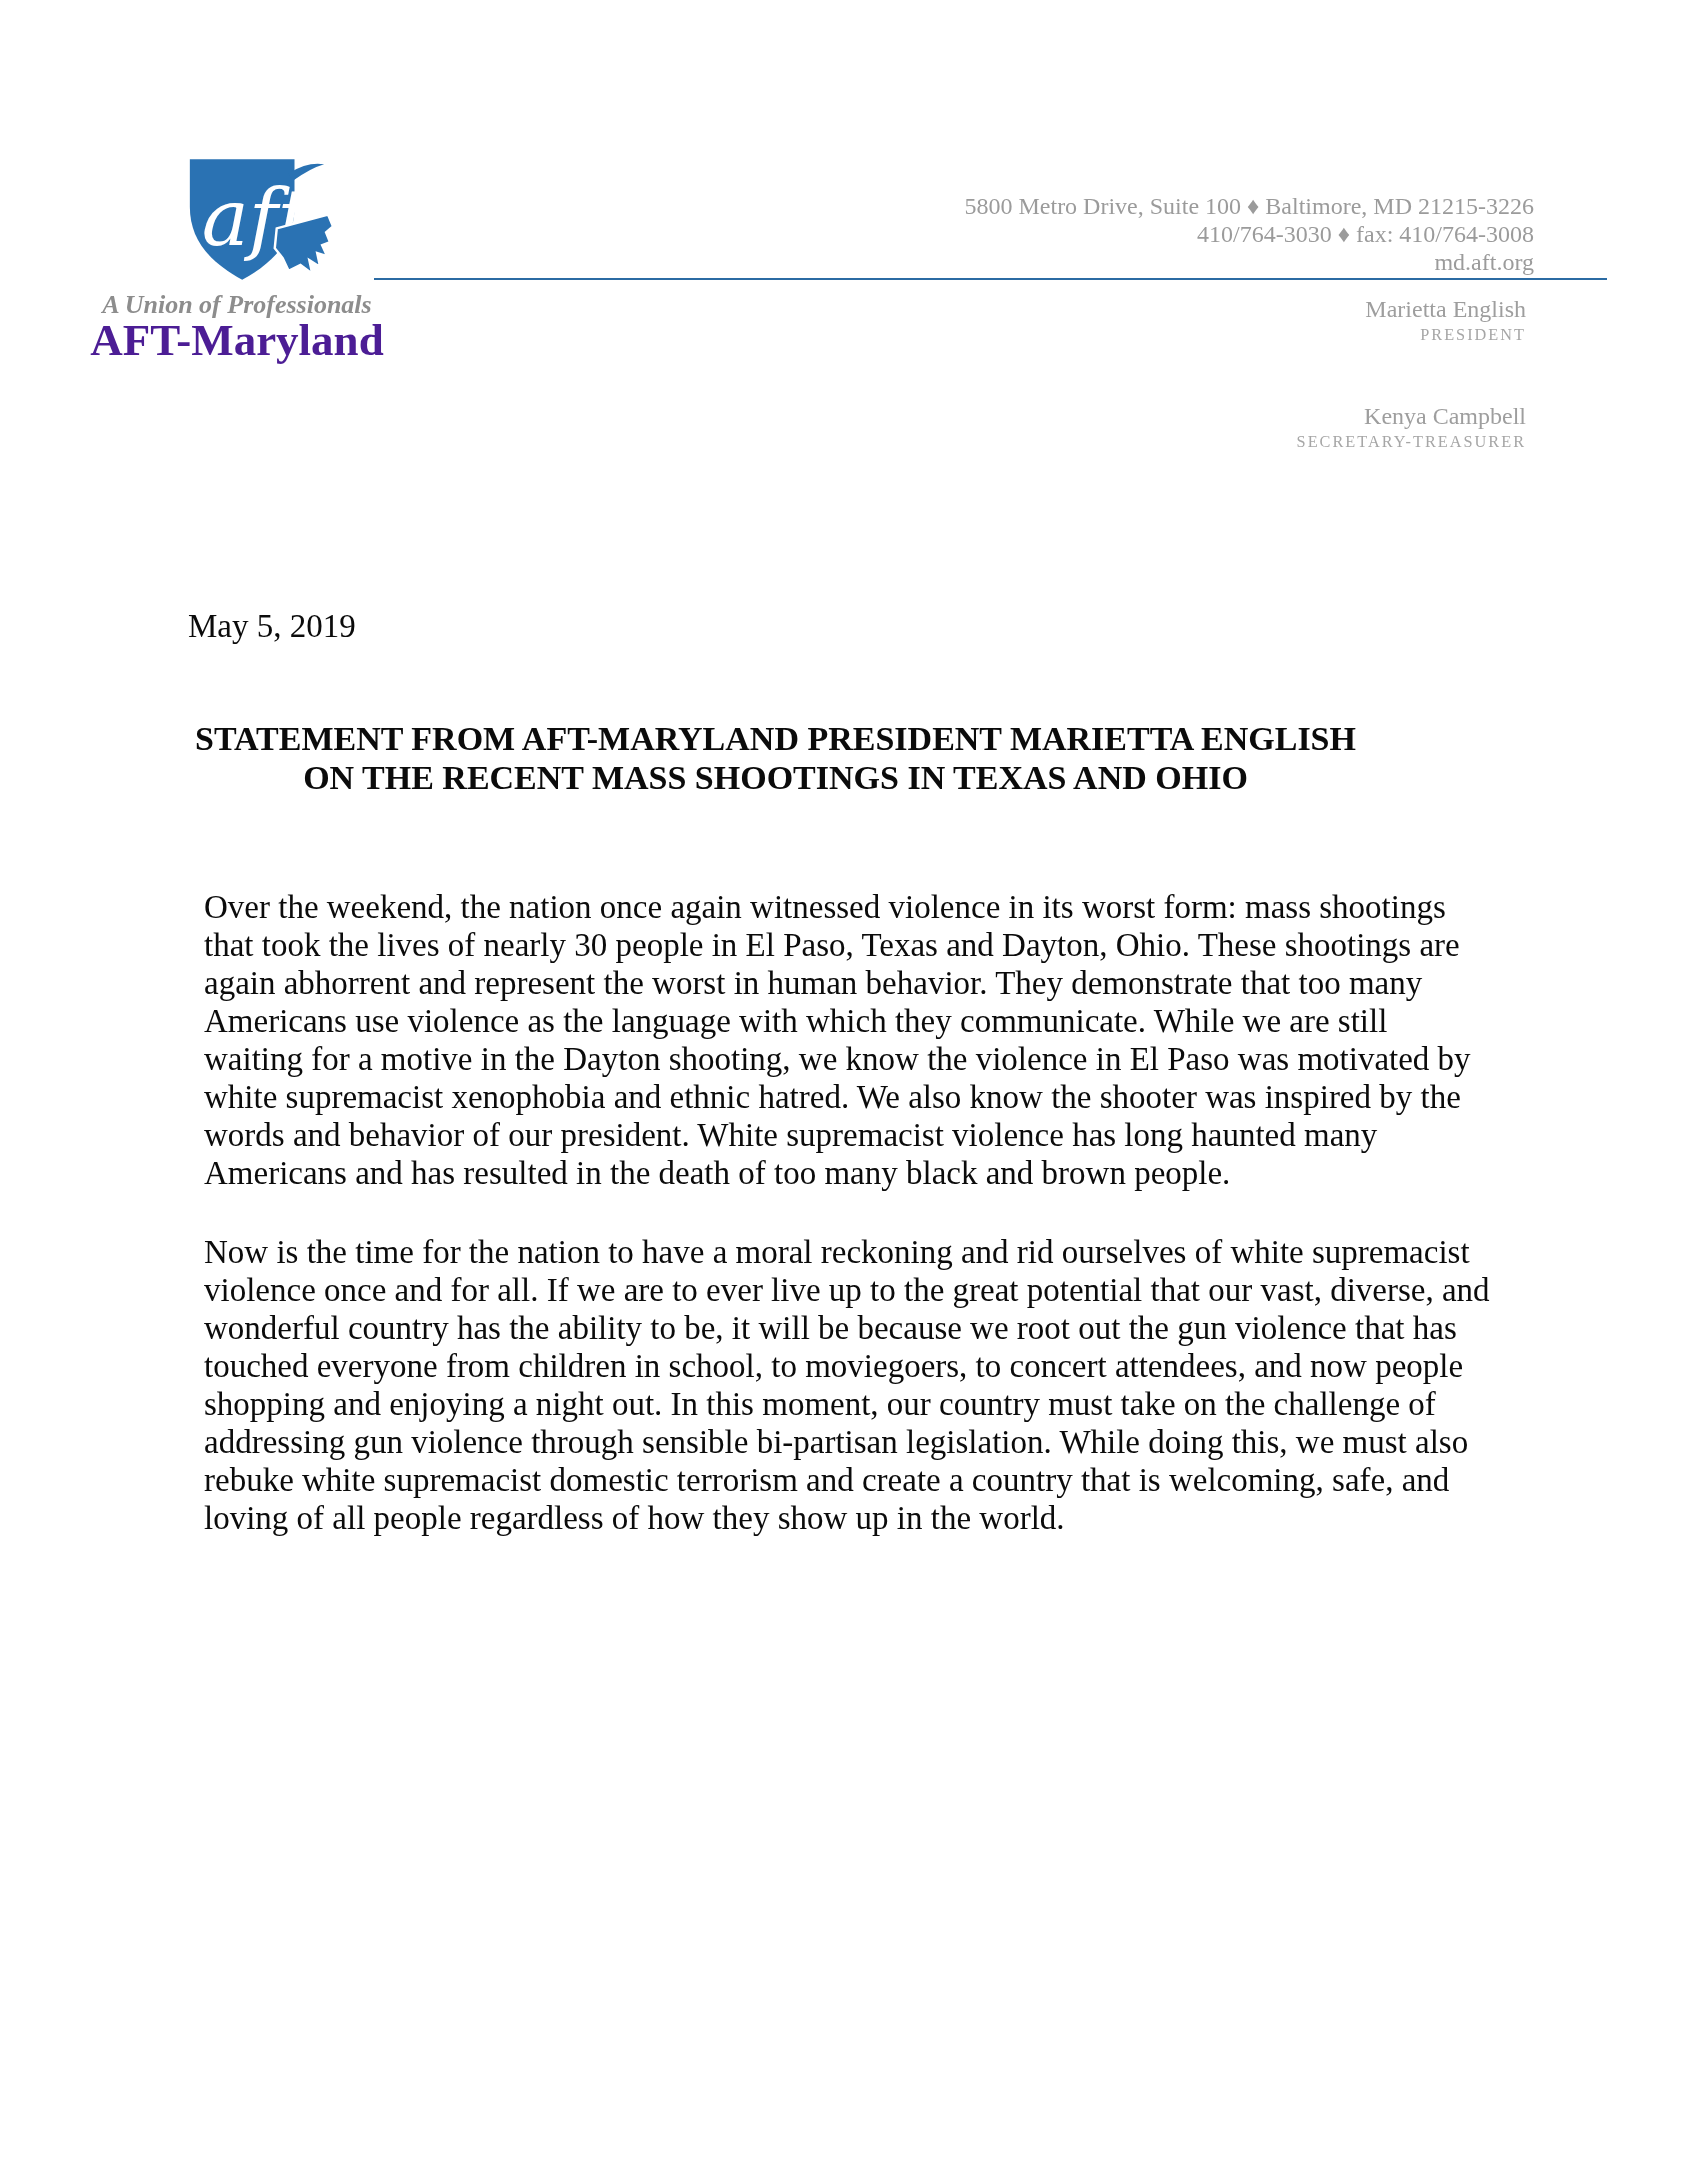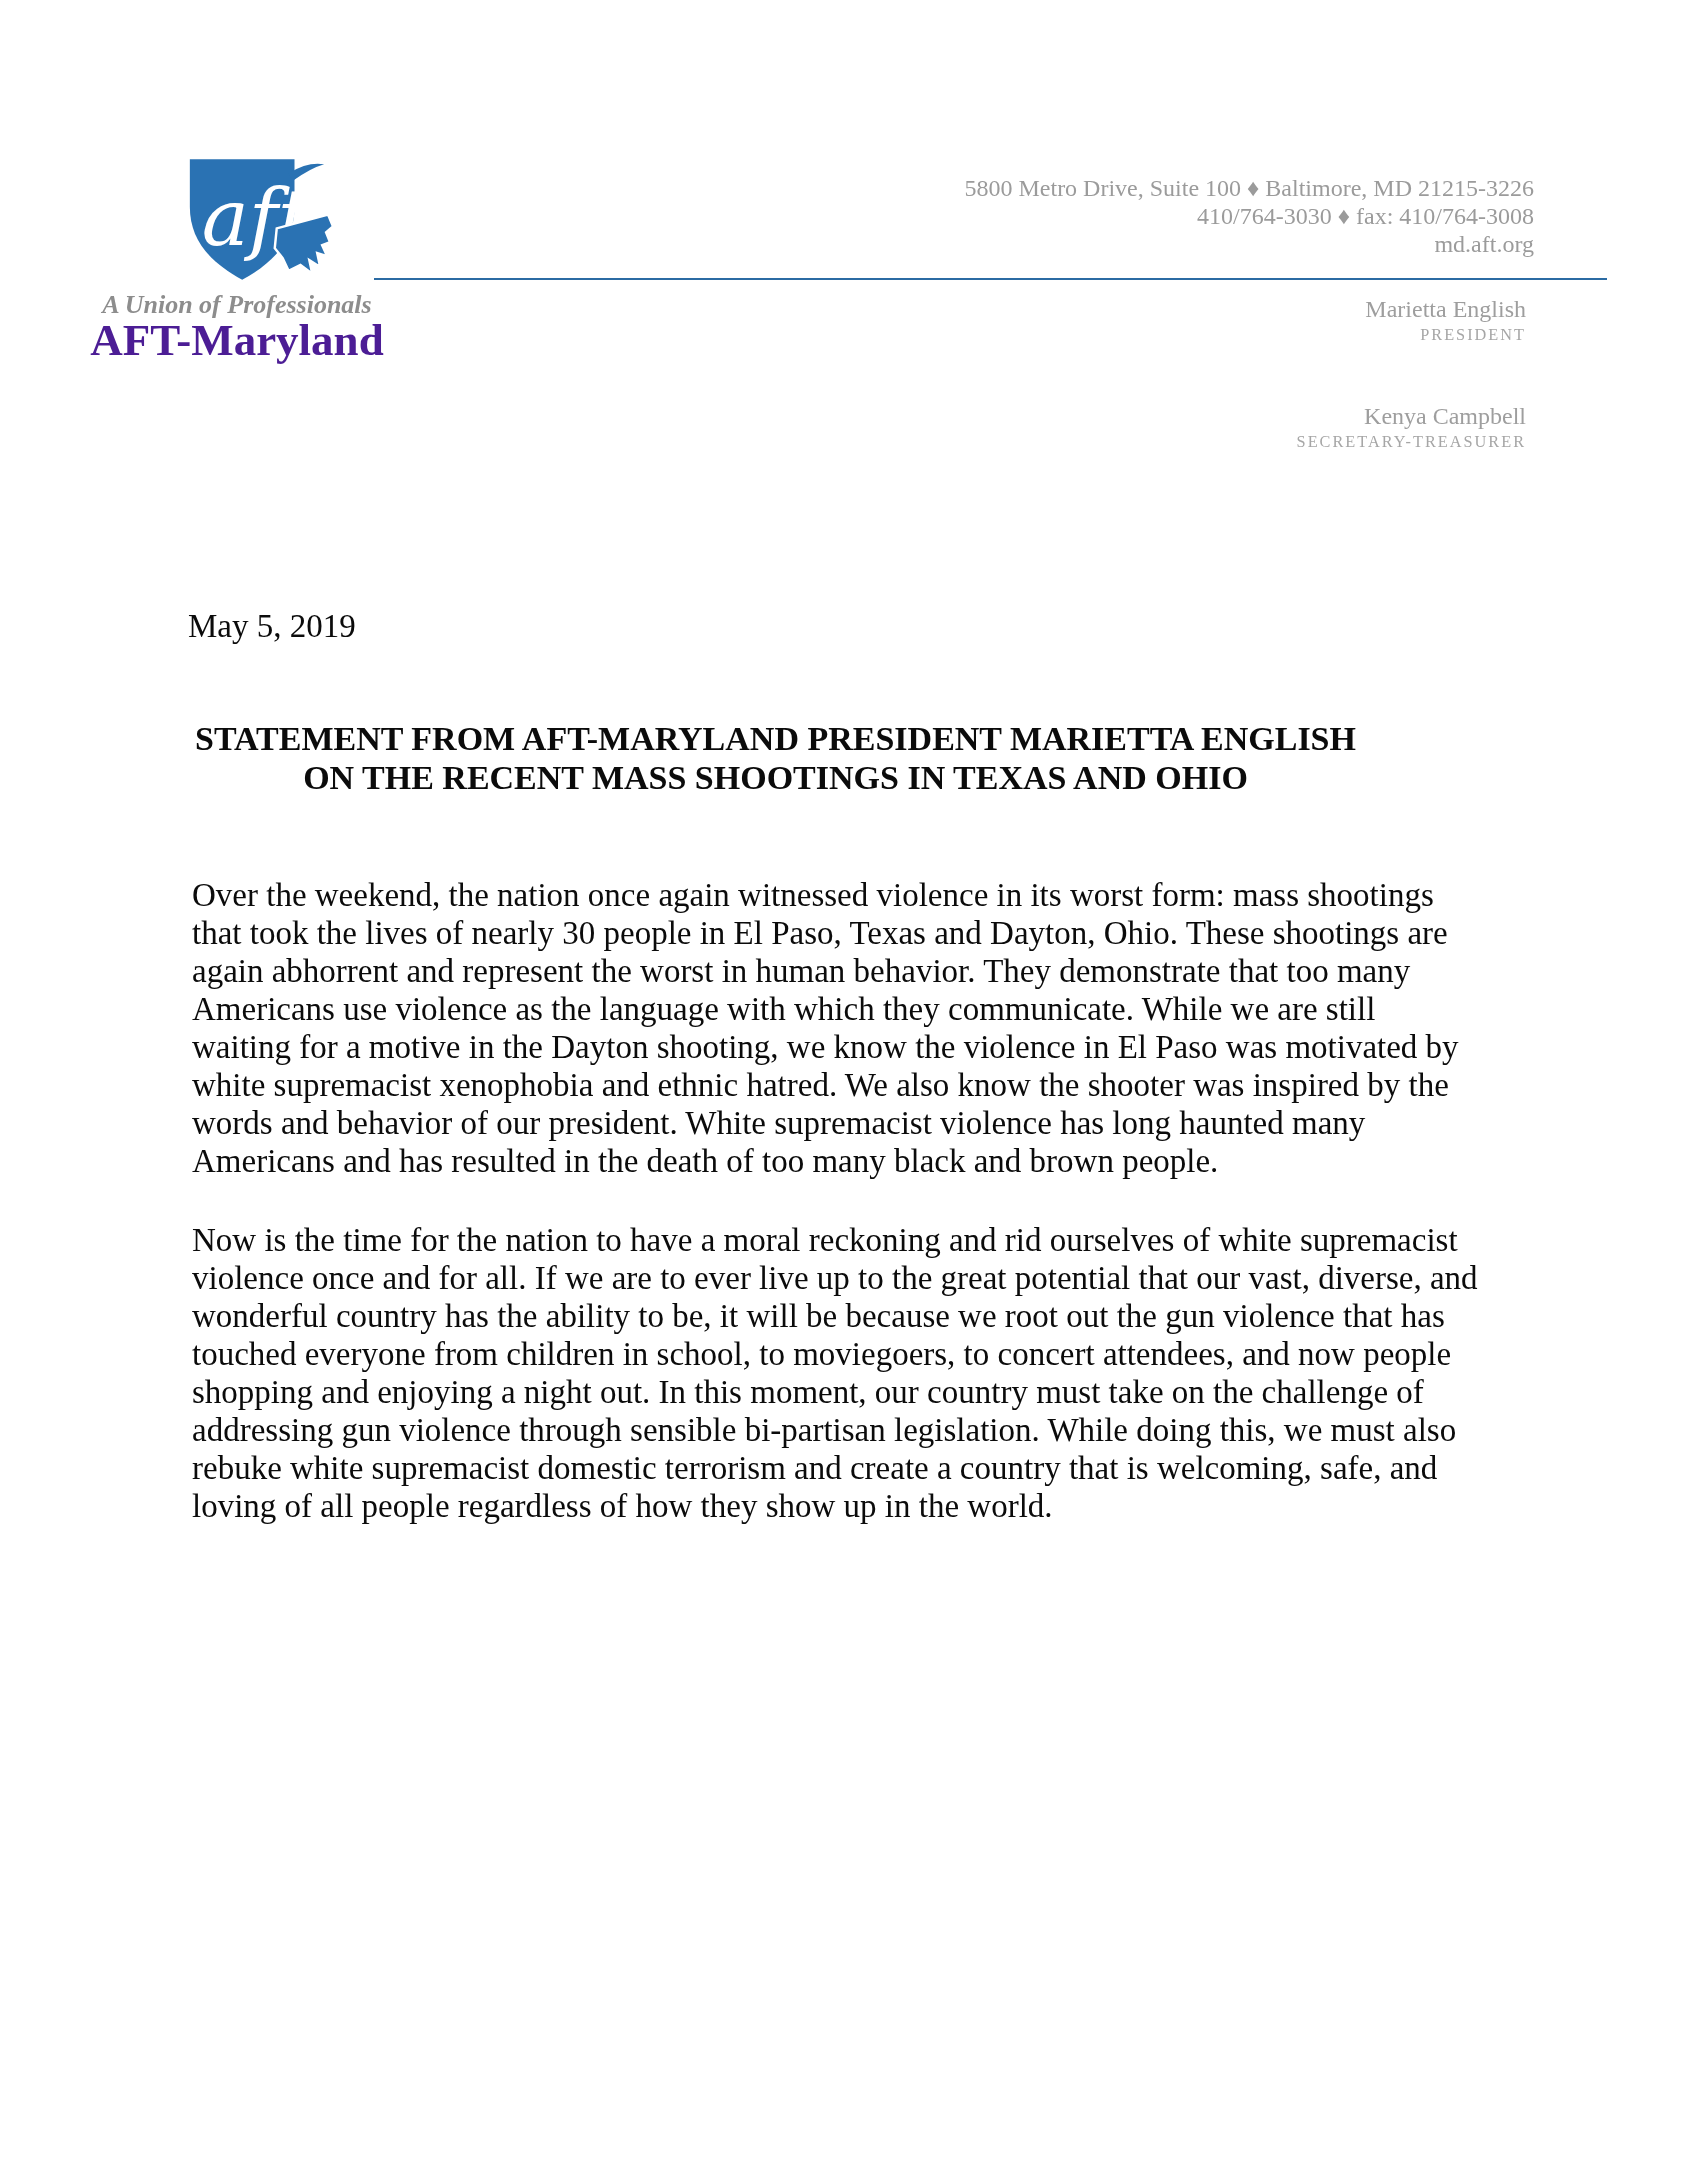--- a/index.html
+++ b/index.html
@@ -36,21 +36,21 @@
     top: 314px;
     width: 356px;
     text-align: center;
     font-weight: bold;
     font-size: 45px;
     color: #4c1d95;
   }
   .contact {
     position: absolute;
     right: 149px;
-    top: 174px;
+    top: 192px;
     text-align: right;
     font-size: 24px;
     line-height: 28px;
     color: #9b9b9b;
     white-space: pre;
   }
   .head-rule {
     position: absolute;
     left: 374px;
     top: 278px;
@@ -101,21 +101,21 @@
   }
   .letter-body {
     position: absolute;
     left: 188px;
     top: 872px;
     font-size: 33px;
     line-height: 38px;
     color: #0b0b0b;
   }
   .letter-body p {
-    margin: 4px;
+    margin: 16px;
     white-space: pre;
   }
   .letter-body p + p { margin-top: 41px; }
 </style>
 </head>
 <body>
 
 <div class="page">
 
   <svg class="logo-svg" width="156" height="147" viewBox="0 0 158 148" aria-hidden="true">

